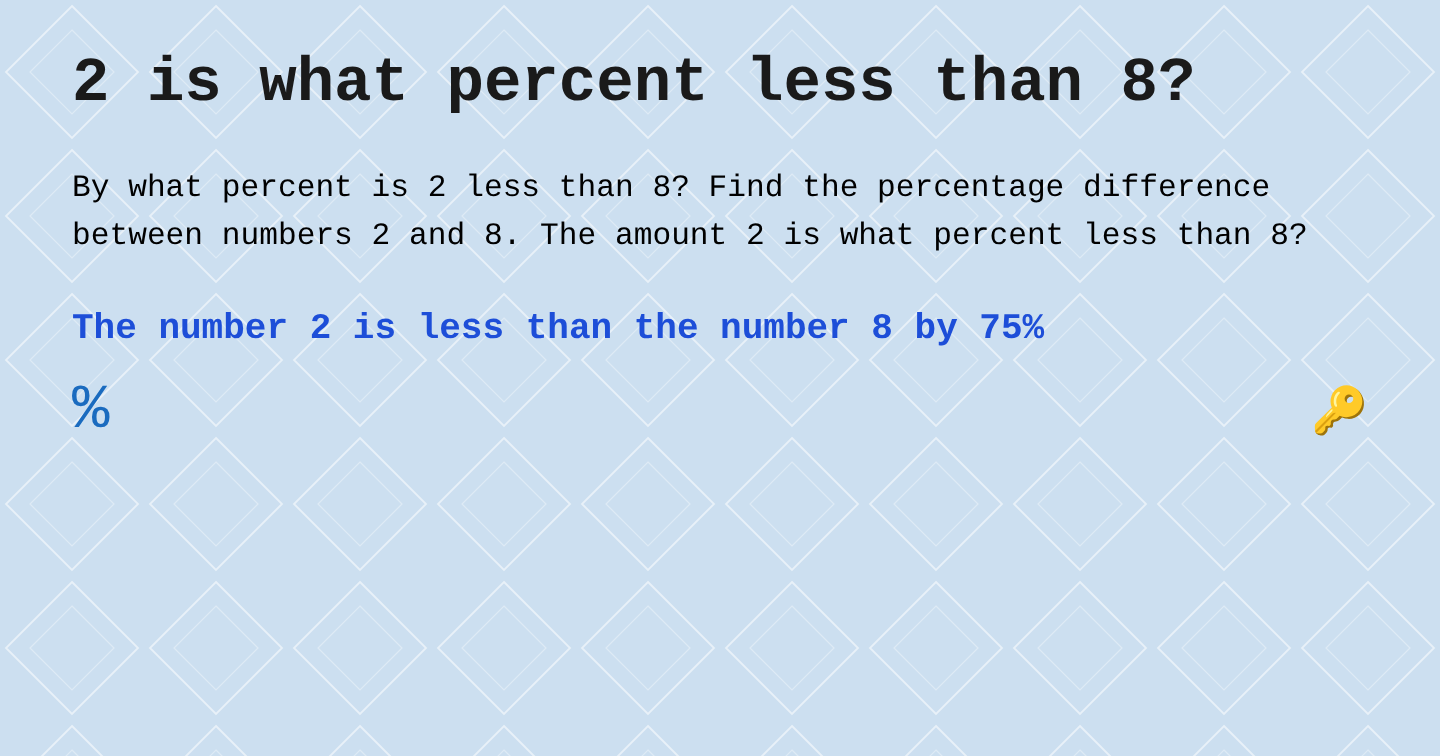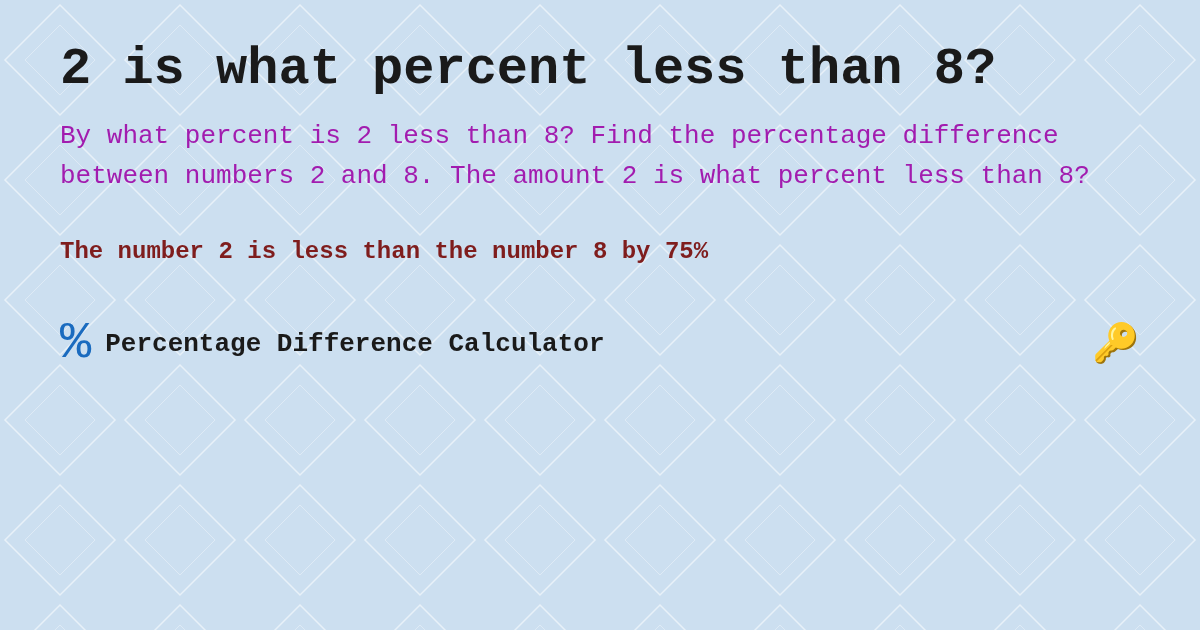--- a/index.html
+++ b/index.html
@@ -31,40 +31,40 @@
       position: relative;
       z-index: 1;
       padding: 40px 60px 30px 60px;
     }
 
     .main-title {
       font-family: 'Courier New', Courier, monospace;
       font-size: 52px;
       font-weight: 700;
       color: #1a1a1a;
-      margin-bottom: 16px;
+      margin-bottom: 36px;
       line-height: 1.15;
     }
 
     .description {
       font-family: 'Courier New', Courier, monospace;
       font-size: 26px;
       font-weight: 400;
-      color: #a21caf;
+      color: #000000;
       line-height: 1.55;
       margin-bottom: 40px;
       max-width: 1080px;
     }
 
     .result-line {
       font-family: 'Courier New', Courier, monospace;
-      font-size: 24px;
+      font-size: 30px;
       font-weight: 700;
-      color: #7f1d1d;
-      margin-bottom: 50px;
+      color: #1d4ed8;
+      margin-bottom: 22px;
       line-height: 1.3;
     }
 
     .footer {
       display: flex;
       align-items: center;
       justify-content: space-between;
       margin-top: 10px;
     }
 
@@ -134,21 +134,20 @@
   <h1 class="main-title">2 is what percent less than 8?</h1>
 
   <p class="description">By what percent is 2 less than 8? Find the percentage difference between numbers 2 and 8. The amount 2 is what percent less than 8?</p>
 
   <p class="result-line">The number 2 is less than the number 8 by 75%</p>
 
   <div class="footer">
 
     <div class="footer-left">
       <span class="percent-icon">%</span>
-      <span class="footer-label">Percentage Difference Calculator</span>
     </div>
 
     <div class="logo-area">
 
       <span class="logo-icon">🔑</span>
     </div>
 
   </div>
 </div>
 

